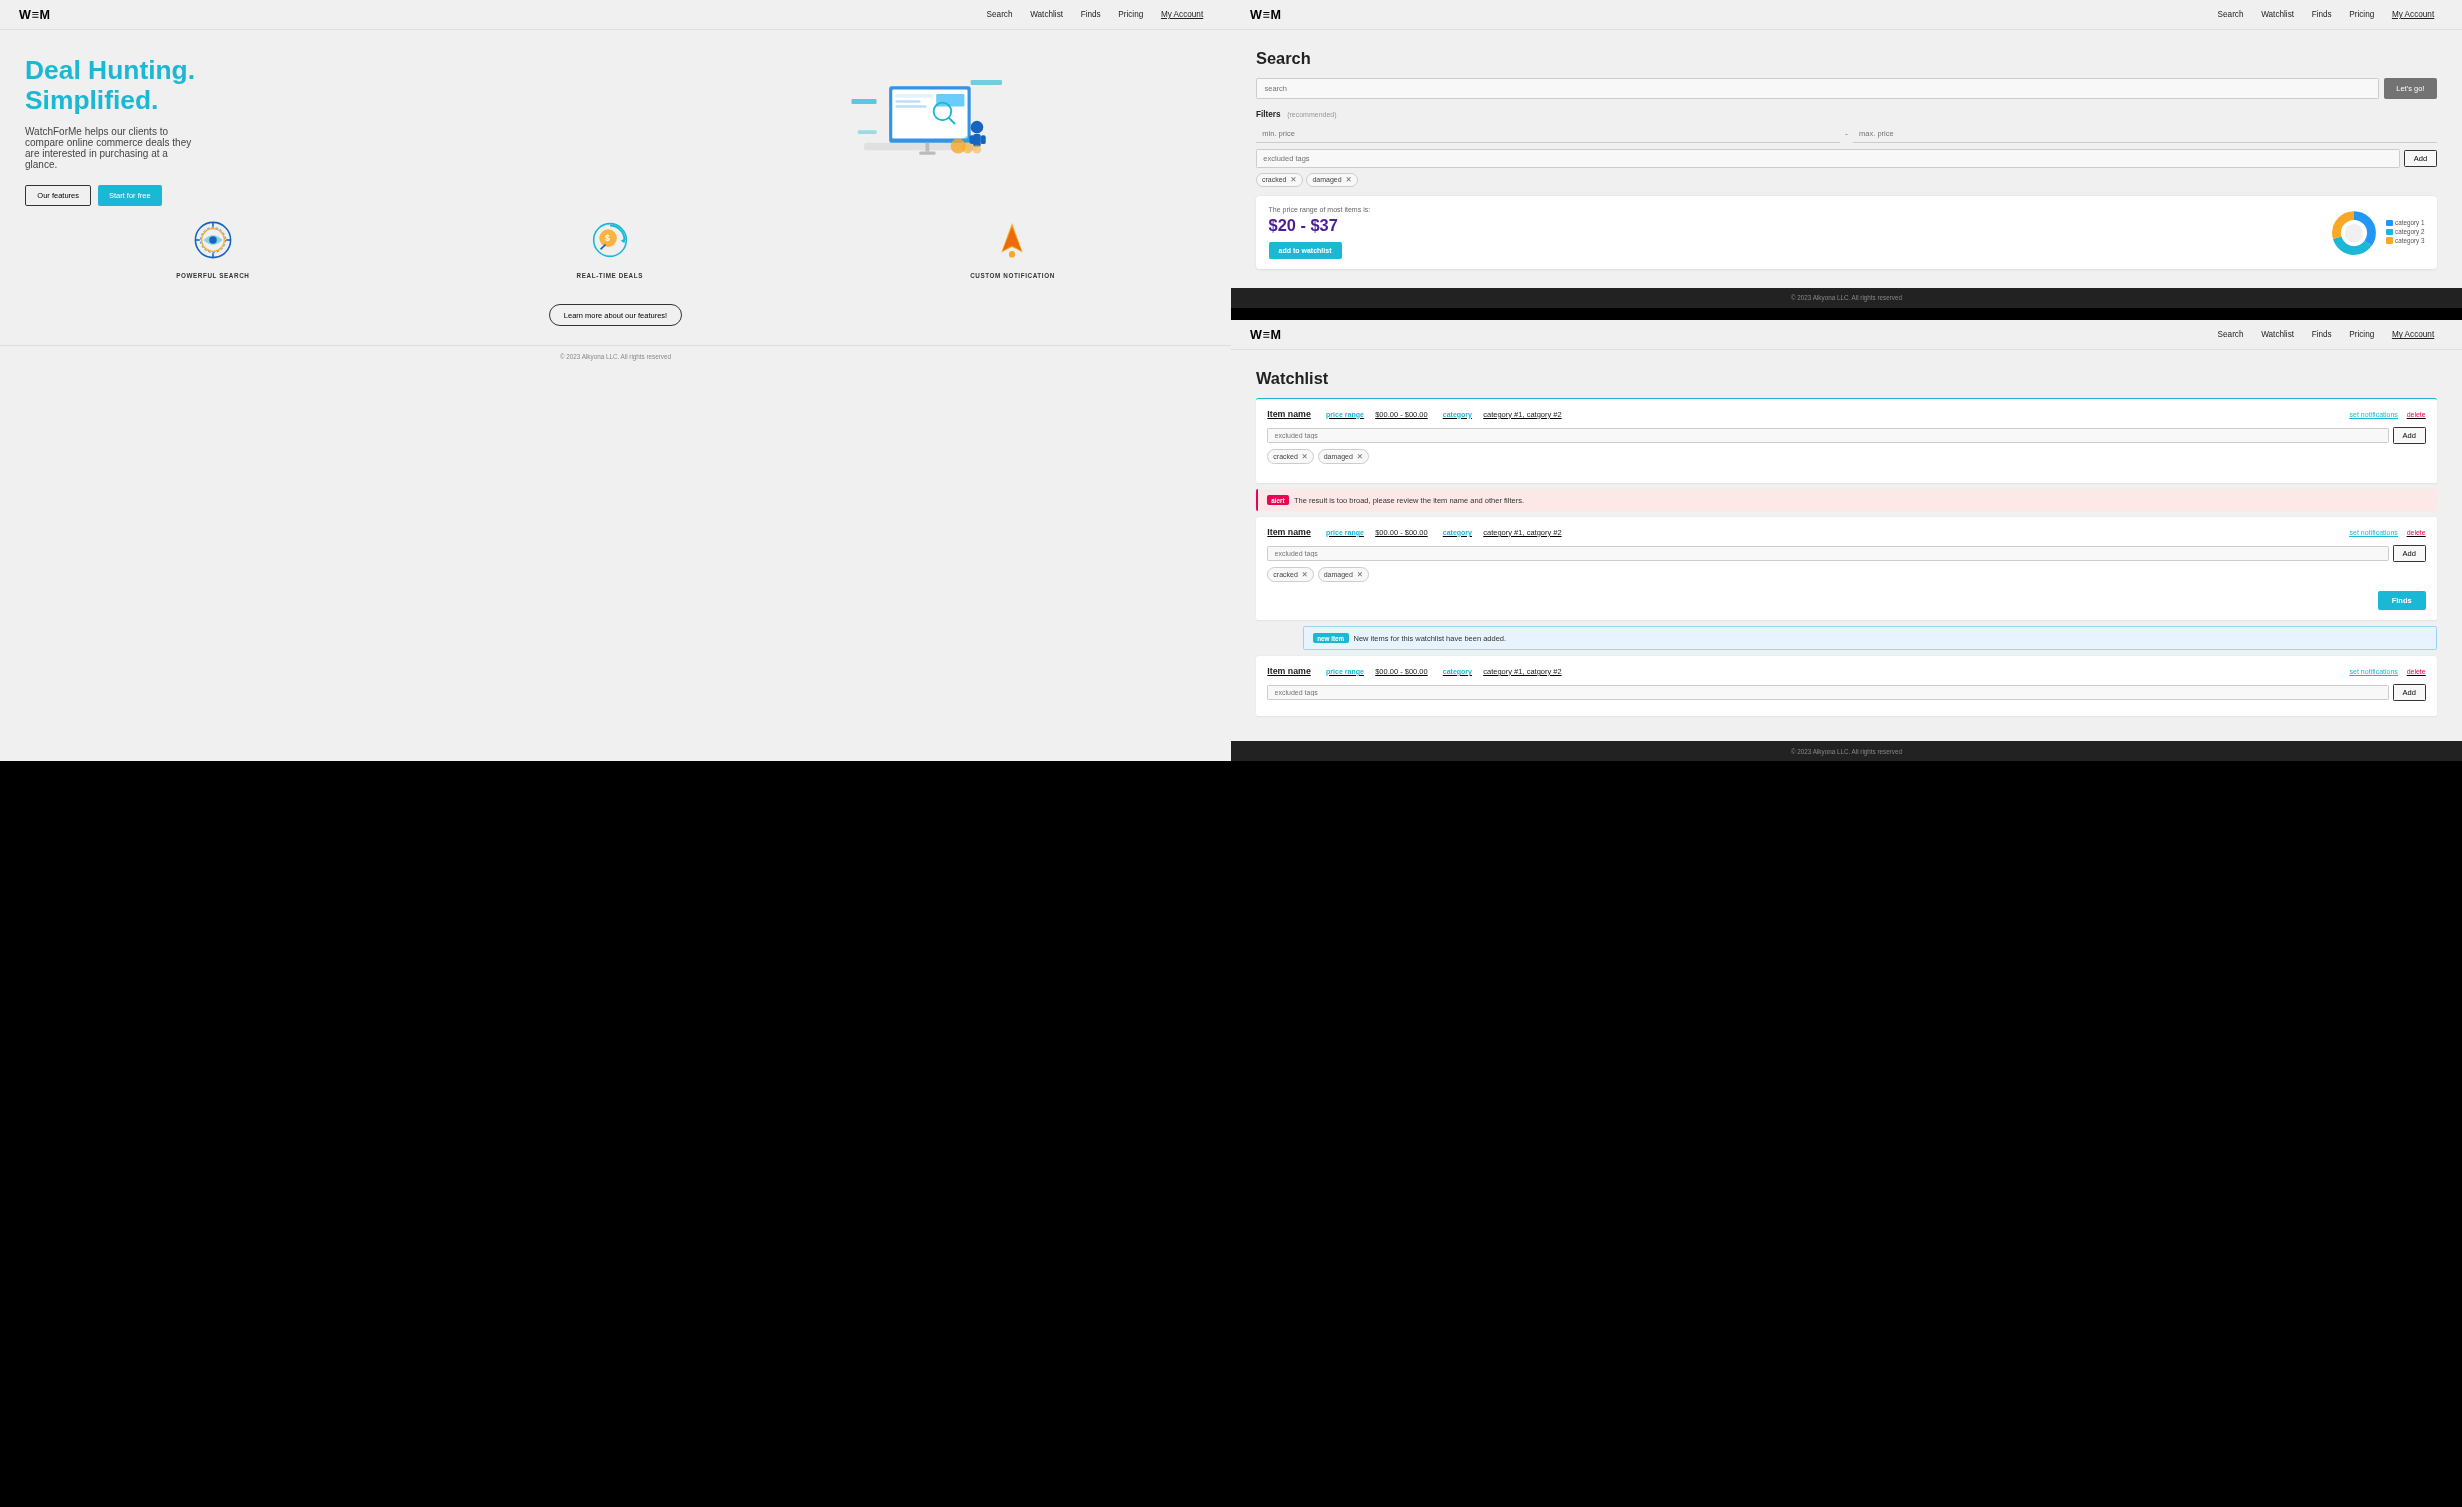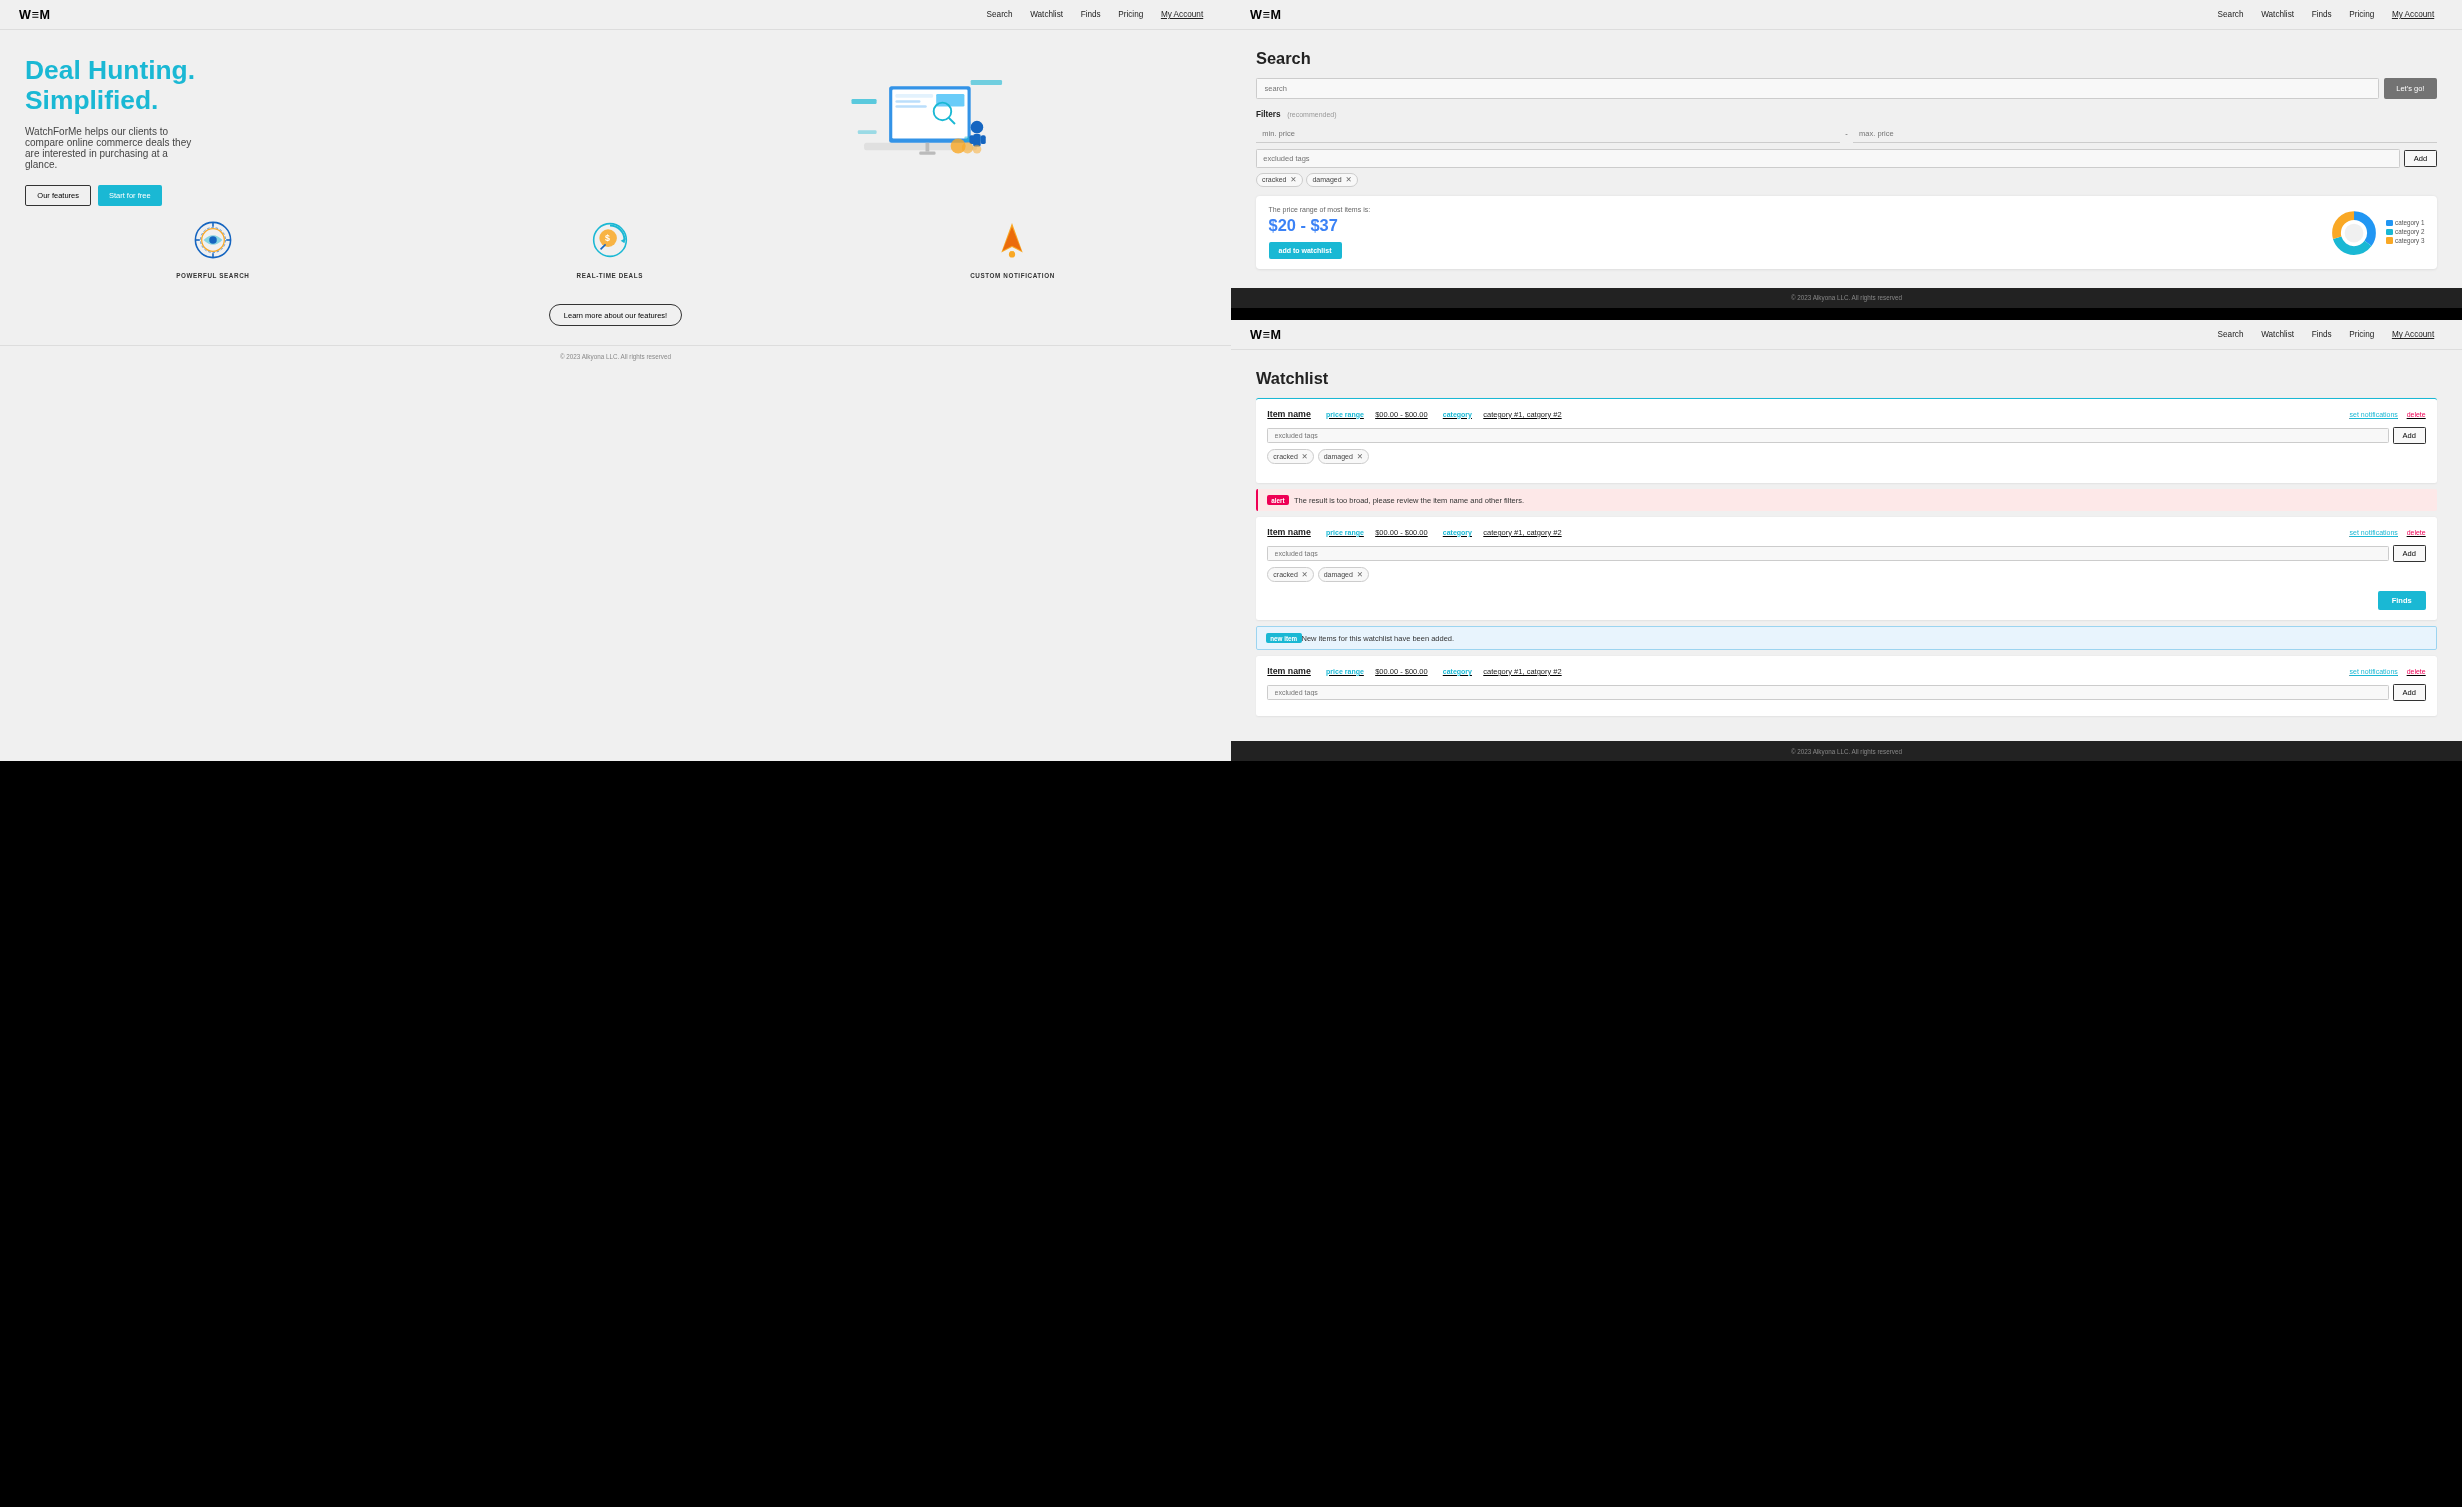--- a/index.html
+++ b/index.html
@@ -56,21 +56,21 @@
     .add-btn { border: 0.9px solid #333; background: #f8f8f8; padding: 3.1px 8.8px; font-size: 7.5px; cursor: pointer; border-radius: 1.3px; }
 
     .tags-list { display: flex; gap: 3.8px; flex-wrap: wrap; margin-bottom: 8.8px; }
     .tag-chip { display: flex; align-items: center; gap: 2.5px; padding: 1.9px 5px; border: 0.9px solid #ccc; border-radius: 12.6px; font-size: 7px; color: #444; background: #f8f8f8; }
     .tag-x { cursor: pointer; font-size: 7.5px; color: #666; margin-left: 1.3px; }
 
     
     .price-card { background: #fff; border-radius: 3.8px; padding: 10px 12.6px; display: flex; align-items: center; justify-content: space-between; box-shadow: 0 0.6px 2.5px rgba(0,0,0,0.08); }
     .price-card-left { }
     .price-card-left p { font-size: 7px; color: #666; margin-bottom: 2.5px; }
-    .price-range-text { font-size: 16.4px; font-weight: 700; color: #3b82f6; }
+    .price-range-text { font-size: 16.4px; font-weight: 700; color: #4c1d95; }
     .add-watchlist-btn { background: #1ab8d4; color: #fff; border: none; padding: 5px 10px; font-size: 7px; border-radius: 1.9px; cursor: pointer; font-weight: 600; }
     .chart-area { display: flex; align-items: center; gap: 7.5px; }
 
     
     .donut-chart { width: 50px; height: 50px; }
 
     .legend { font-size: 6.3px; color: #555; }
     .legend-item { display: flex; align-items: center; gap: 2.5px; margin-bottom: 1.9px; }
     .legend-dot { width: 6.3px; height: 6.3px; border-radius: 1.3px; }
 
@@ -88,21 +88,21 @@
     .item-actions { margin-left: auto; display: flex; gap: 8.8px; align-items: center; }
     .set-notif { font-size: 7px; color: #1ab8d4; cursor: pointer; text-decoration: underline; }
     .delete-btn { font-size: 7px; color: #e05; cursor: pointer; }
 
     .excl-tags-row { display: flex; gap: 3.8px; align-items: center; margin-bottom: 5px; }
     .excl-tags-input { flex: 1; padding: 3.1px 6.3px; border: 0.9px solid #ccc; background: #f8f8f8; font-size: 7px; color: #555; border-radius: 1.3px; }
 
     .alert-bar { background: #fde8e8; border-left: 2.5px solid #e05; border-radius: 1.9px; padding: 6.3px 8.8px; margin-bottom: 6.3px; display: flex; align-items: center; gap: 5px; font-size: 7.5px; color: #333; }
     .alert-label { background: #e05; color: #fff; font-size: 6.3px; font-weight: 700; padding: 1.3px 4.4px; border-radius: 1.9px; }
 
-    .new-item-bar { background: #e8f4fd; border: 0.9px solid #9cd4f0; border-radius: 1.9px; padding: 6.3px 8.8px; margin-bottom: 6.3px; display: flex; align-items: center; font-size: 7.5px; color: #333; }
+    .new-item-bar { background: #e8f4fd; border: 0.9px solid #9cd4f0; border-radius: 1.9px; padding: 6.3px 8.8px; margin-bottom: 6.3px; display: flex; align-items: center; gap: 5px; font-size: 7.5px; color: #333; margin-left: 47px; }
     .new-item-label { background: #1ab8d4; color: #fff; font-size: 6.3px; font-weight: 700; padding: 1.3px 4.4px; border-radius: 1.9px; }
 
     .save-row { display: flex; justify-content: flex-end; margin-top: 5px; }
     .save-btn { background: #1ab8d4; color: #fff; border: none; padding: 5px 14px; font-size: 7.5px; border-radius: 1.9px; cursor: pointer; font-weight: 600; }
 
     
     .item-active { border-top: 1.9px solid #1ab8d4; }
 
     
     .app-container { display: flex; flex-wrap: wrap; width: 100%; }

